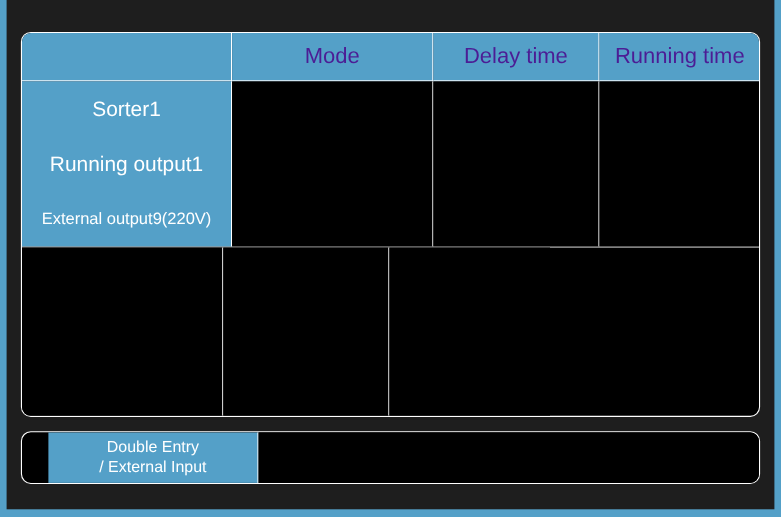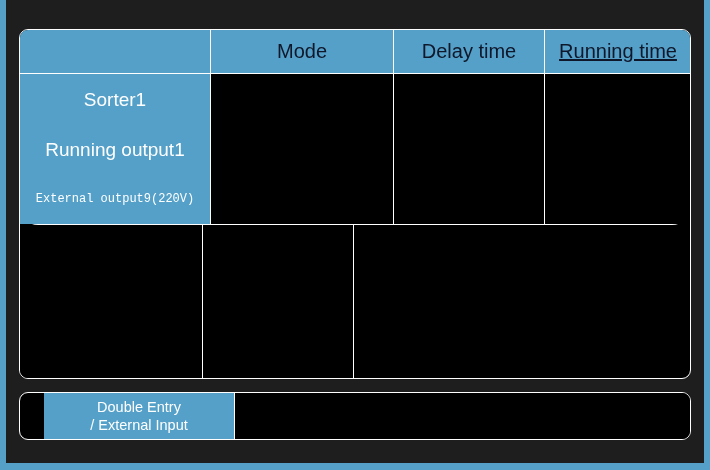--- a/index.html
+++ b/index.html
@@ -51,43 +51,42 @@
   .row {
     display: flex;
     width: 100%;
     box-sizing: border-box;
   }
 
   
   .header-row { height: 44px; }
   .header-row > div {
     background: #54a0c8;
-    color: #0f172a;
+    color: #4c1d95;
     display: flex;
     align-items: center;
     justify-content: center;
     font-size: 20px;
     box-sizing: border-box;
     border-right: 1px solid #ffffff;
     border-bottom: 1px solid #ffffff;
   }
   .header-row > div:last-child { border-right: none; }
 
   
   .col-label { width: 191px; flex: 0 0 191px; }
   .col-mode  { width: 183px; flex: 0 0 183px; }
   .col-delay { width: 151px; flex: 0 0 151px; }
-  .col-run   { width: 146px; flex: 0 0 146px; text-decoration: underline; }
+  .col-run   { width: 146px; flex: 0 0 146px; }
 
   
   .group {
     display: flex;
     width: 100%;
     box-sizing: border-box;
-    border-radius: 18px;
   }
   .group-sep { border-bottom: 1px solid #ffffff; }
 
   .label-stack {
     display: flex;
     flex-direction: column;
     background: #54a0c8;
     border-right: 1px solid #ffffff;
     box-sizing: border-box;
   }
@@ -97,21 +96,21 @@
     align-items: center;
     justify-content: center;
     color: #ffffff;
     font-size: 19px;
     line-height: 1;
     text-align: center;
     box-sizing: border-box;
     padding: 0 2px;
     white-space: nowrap;
   }
-  .label-cell.small { font-size: 12px; font-family: Liberation Mono, monospace; }
+  .label-cell.small { font-size: 15px; }
 
   .value-cell {
     background: #000000;
     border-right: 1px solid #ffffff;
     box-sizing: border-box;
   }
   .value-cell:last-child { border-right: none; }
 
   
   #bottom-bar {

